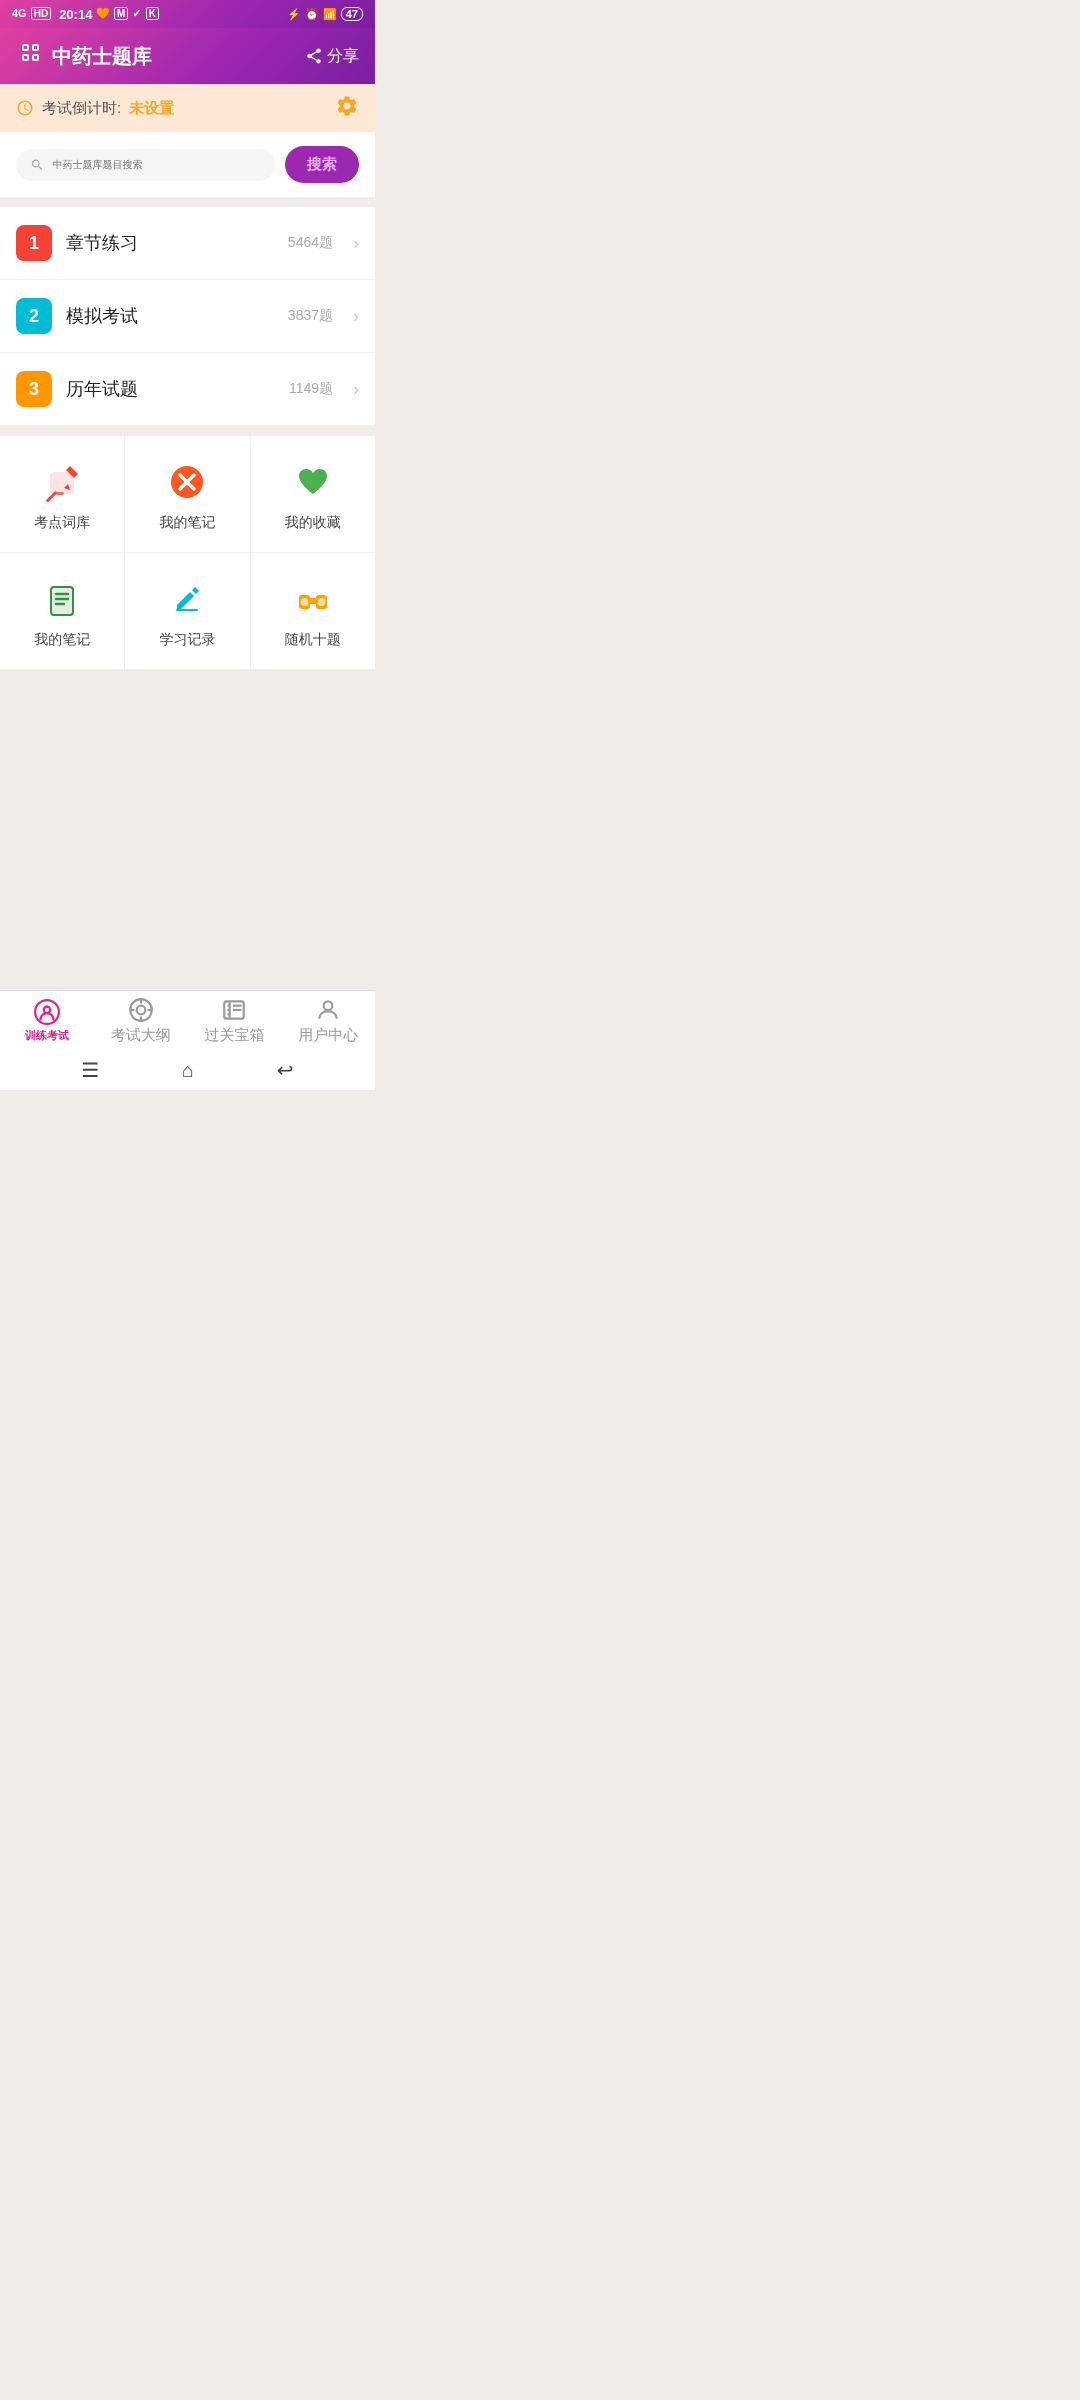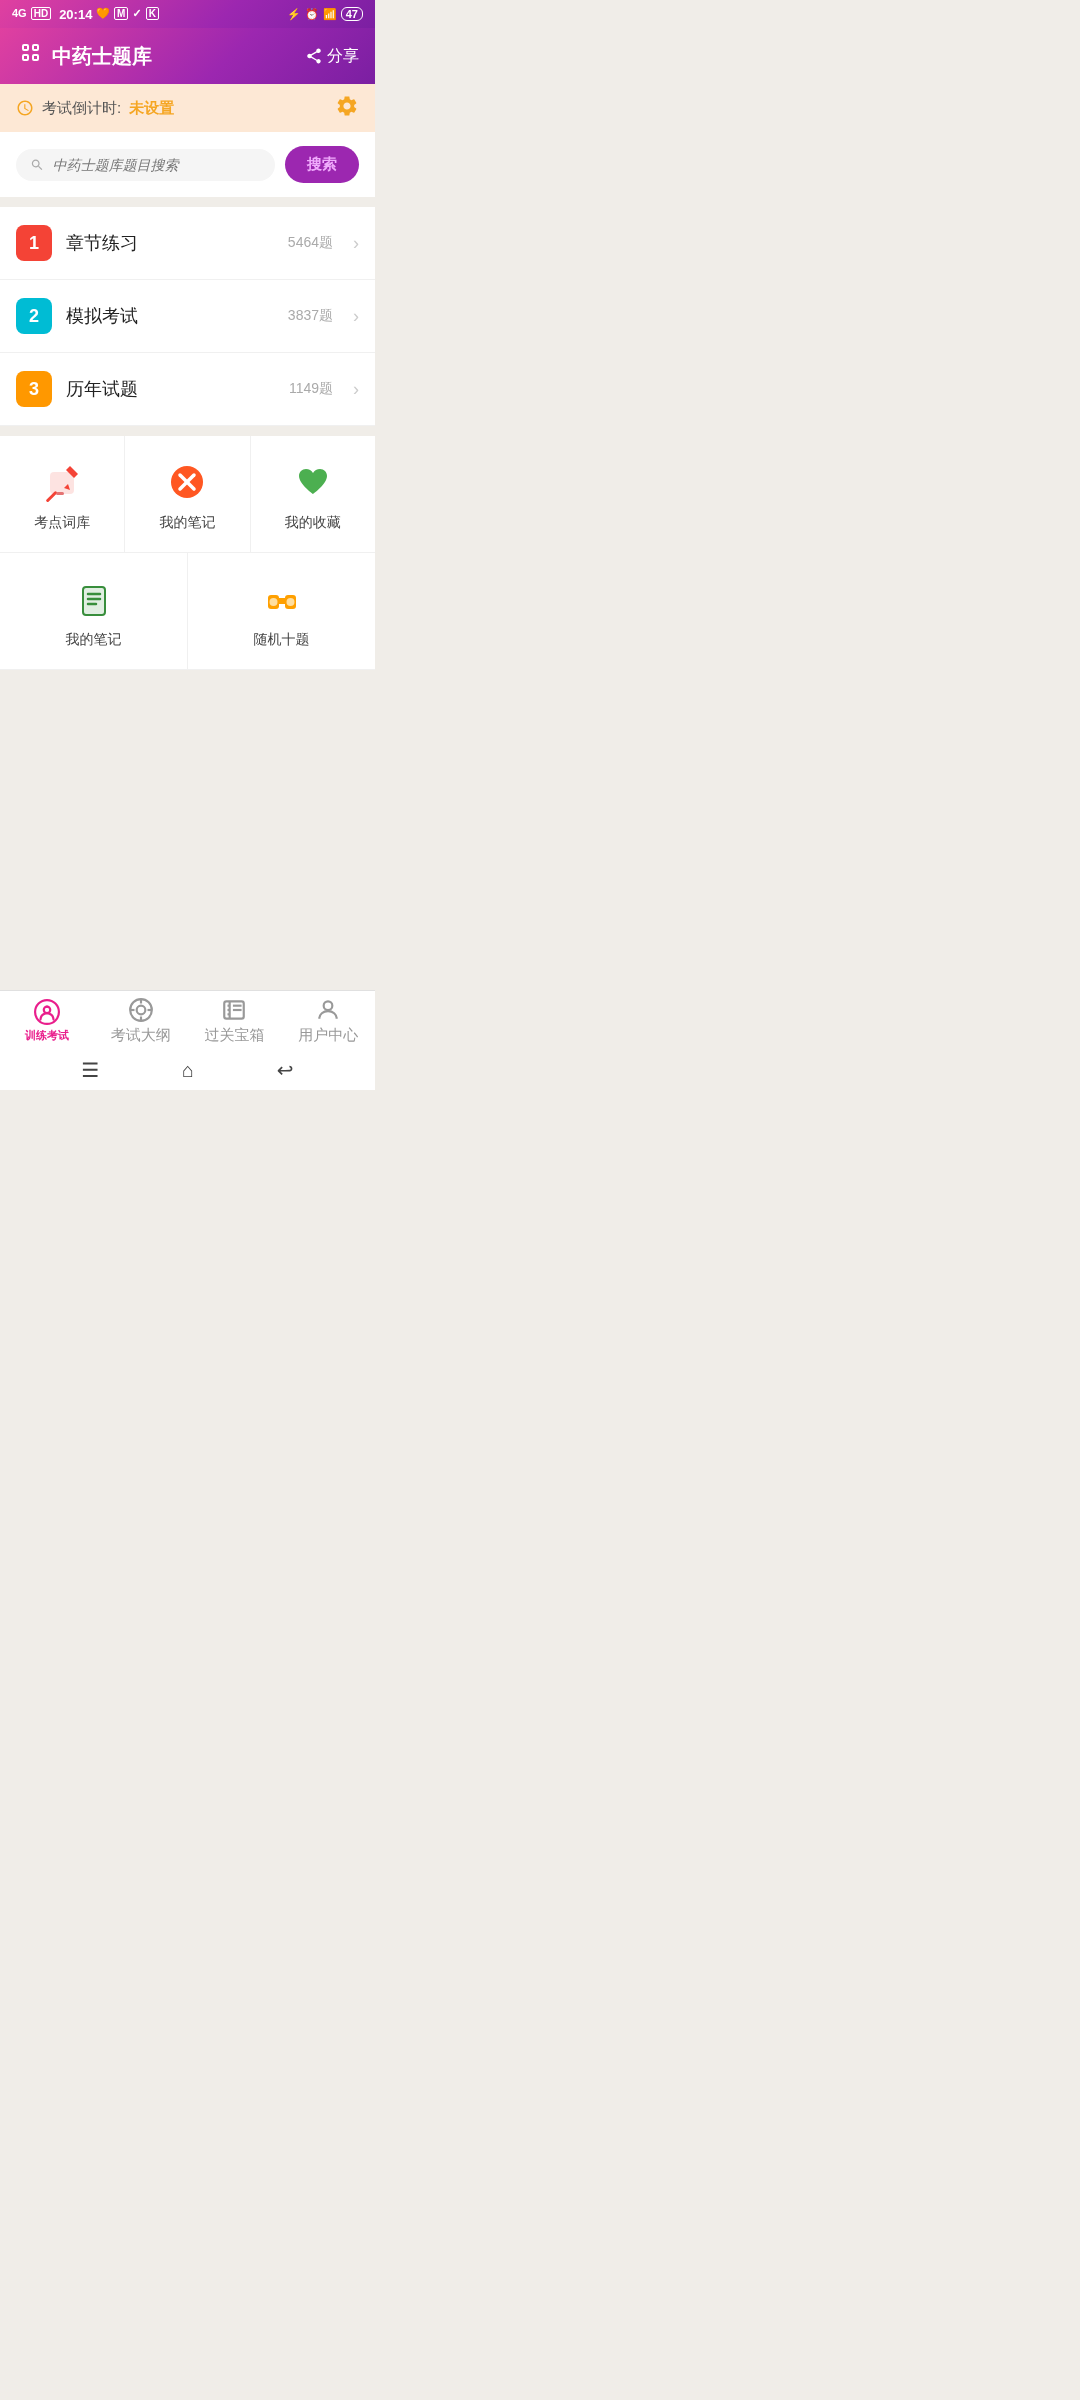--- a/index.html
+++ b/index.html
@@ -101,25 +101,24 @@
       background: #f5f5f5;
       border-radius: 22px;
       display: flex;
       align-items: center;
       padding: 8px 14px;
       gap: 8px;
     }
     .search-input {
       border: none;
       background: transparent;
-      font-size: 14px;
+      font-size: 10px;
       color: #14532d;
       outline: none;
       width: 100%;
-      font-style: italic;
     }
     .search-btn {
       background: #9c27b0;
       color: #f0abfc;
       border: none;
       border-radius: 22px;
       padding: 9px 22px;
       font-size: 15px;
       font-weight: 600;
       cursor: pointer;
@@ -391,20 +390,30 @@
           <line x1="14" y1="15" x2="26" y2="15" stroke="#388e3c" stroke-width="2.5" stroke-linecap="round"></line>
           <line x1="14" y1="20" x2="26" y2="20" stroke="#388e3c" stroke-width="2.5" stroke-linecap="round"></line>
           <line x1="14" y1="25" x2="22" y2="25" stroke="#388e3c" stroke-width="2.5" stroke-linecap="round"></line>
         </svg>
       </div>
       <span class="grid-label">我的笔记</span>
     </div>
     <div class="grid-cell">
       <div class="grid-icon">
         <svg width="40" height="40" viewBox="0 0 40 40">
+          <path d="M10 30 L14 30 L27 17 L23 13 L10 26 Z" fill="#00bcd4"></path>
+          <path d="M28 8 L32 12 L29 15 L25 11 Z" fill="#00bcd4"></path>
+          <line x1="10" y1="31" x2="30" y2="31" stroke="#00bcd4" stroke-width="2" stroke-linecap="round"></line>
+        </svg>
+      </div>
+      <span class="grid-label">学习记录</span>
+    </div>
+    <div class="grid-cell">
+      <div class="grid-icon">
+        <svg width="40" height="40" viewBox="0 0 40 40">
           <rect x="6" y="16" width="11" height="14" rx="3" fill="#ffa000"></rect>
           <rect x="23" y="16" width="11" height="14" rx="3" fill="#ffa000"></rect>
           <rect x="16" y="19" width="8" height="6" rx="1" fill="#ffa000"></rect>
           <circle cx="11.5" cy="23" r="4" fill="#fff8e1" opacity="0.7"></circle>
           <circle cx="28.5" cy="23" r="4" fill="#fff8e1" opacity="0.7"></circle>
         </svg>
       </div>
       <span class="grid-label">随机十题</span>
     </div>
   </div>

